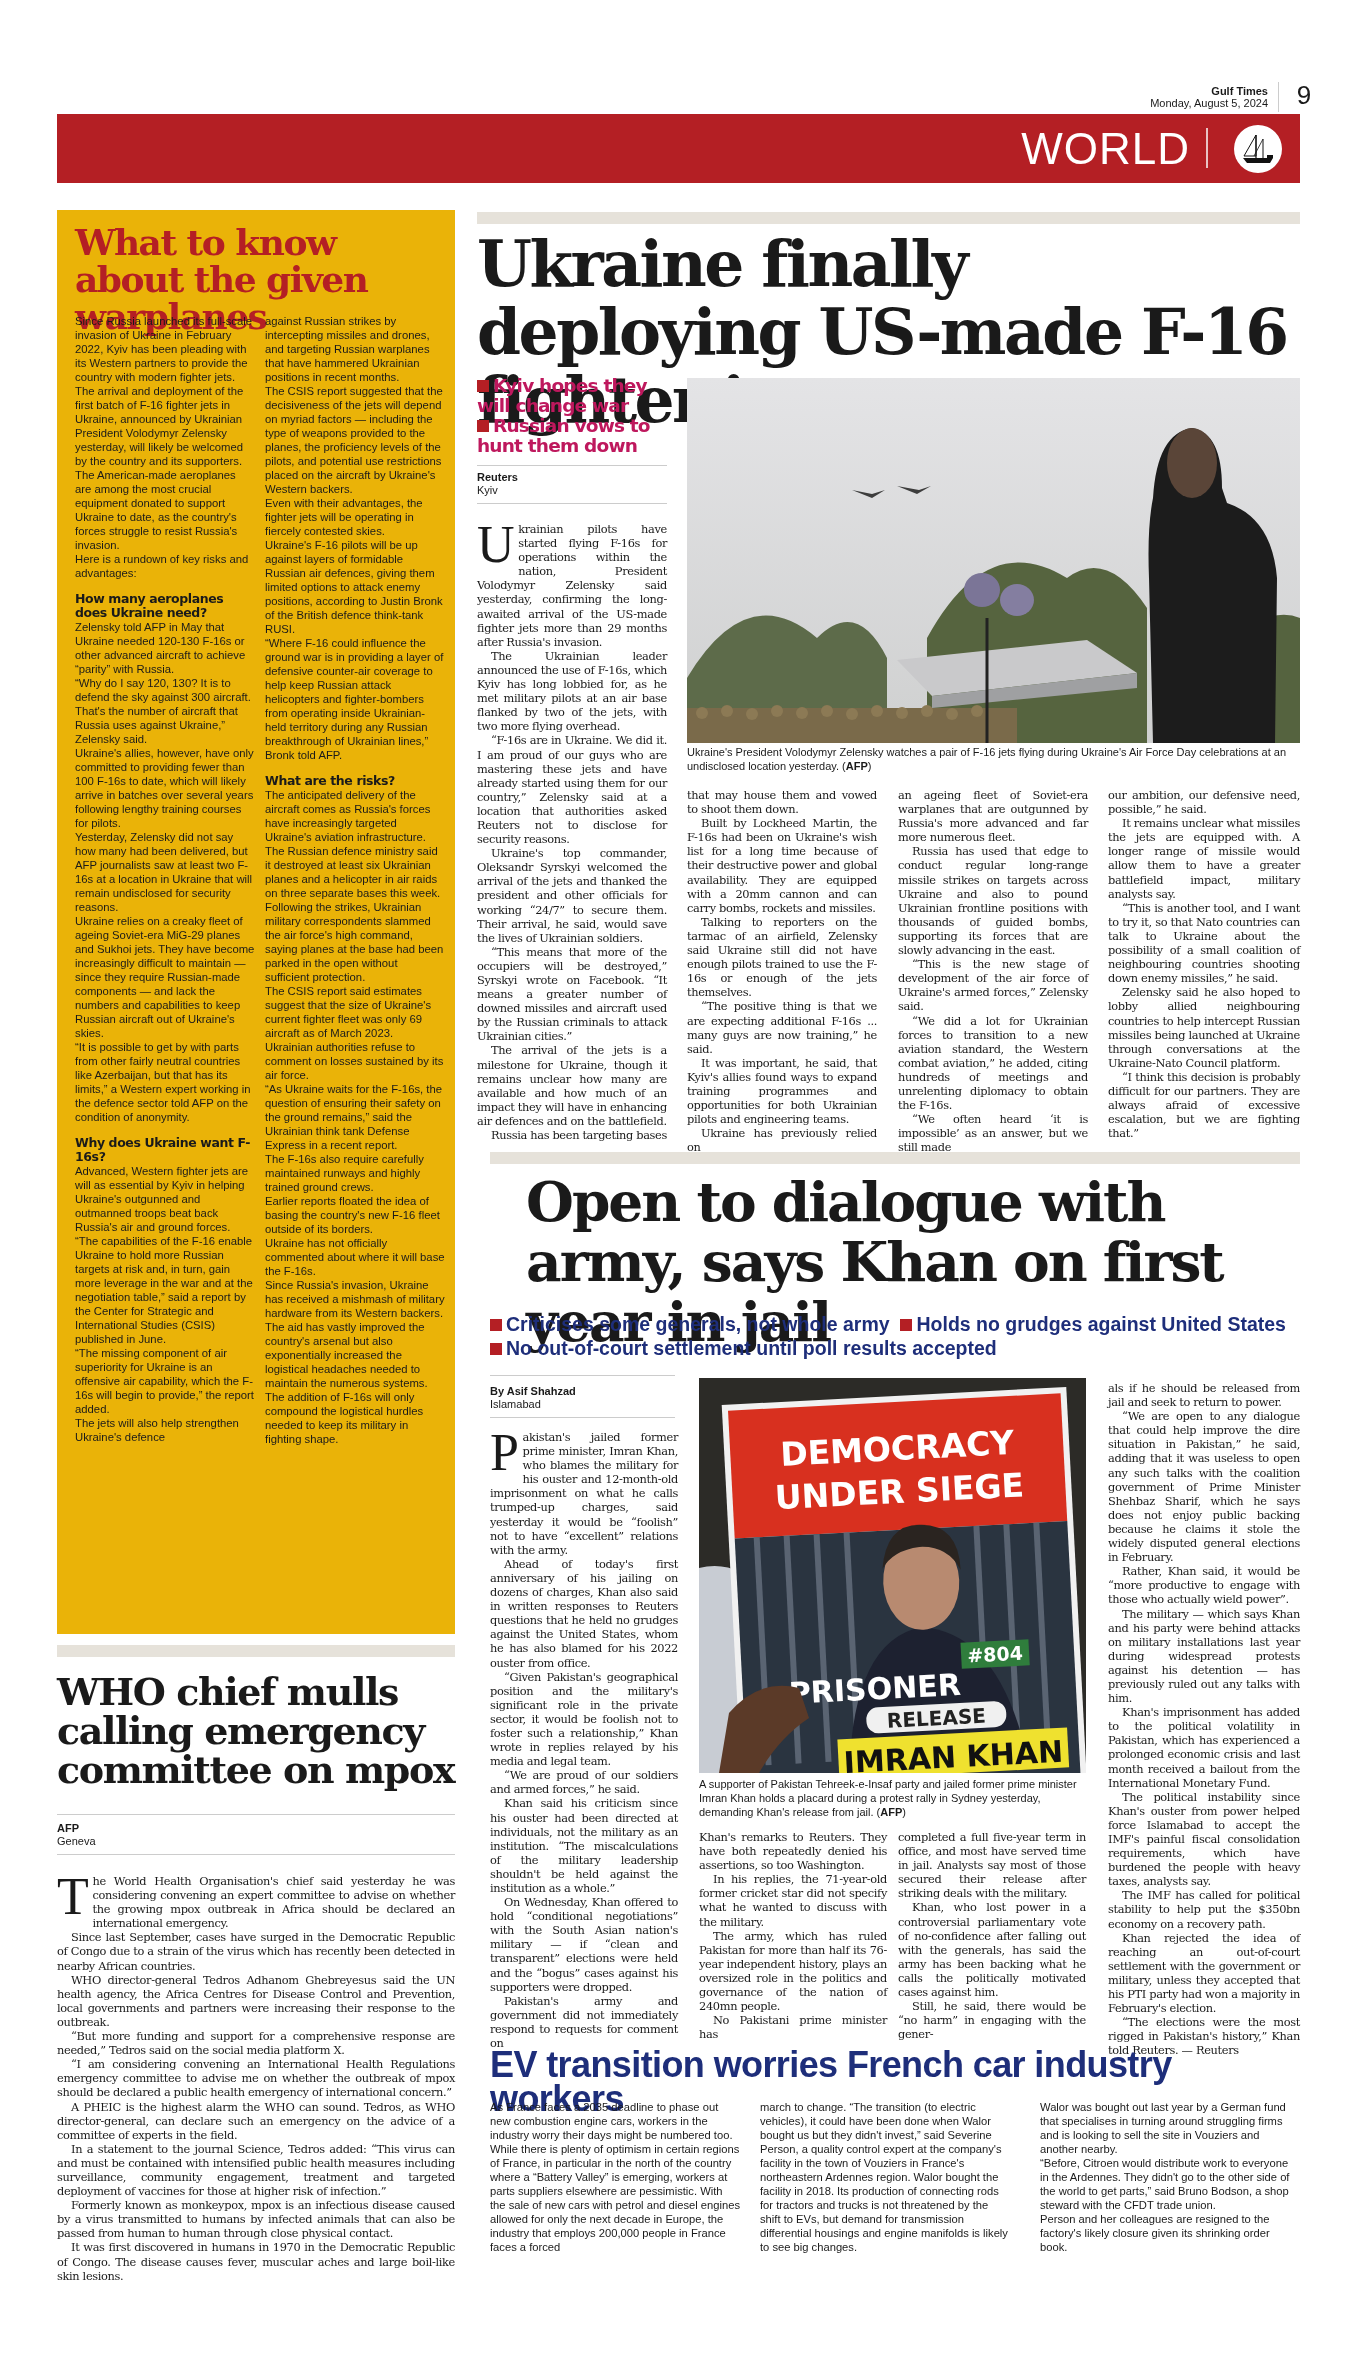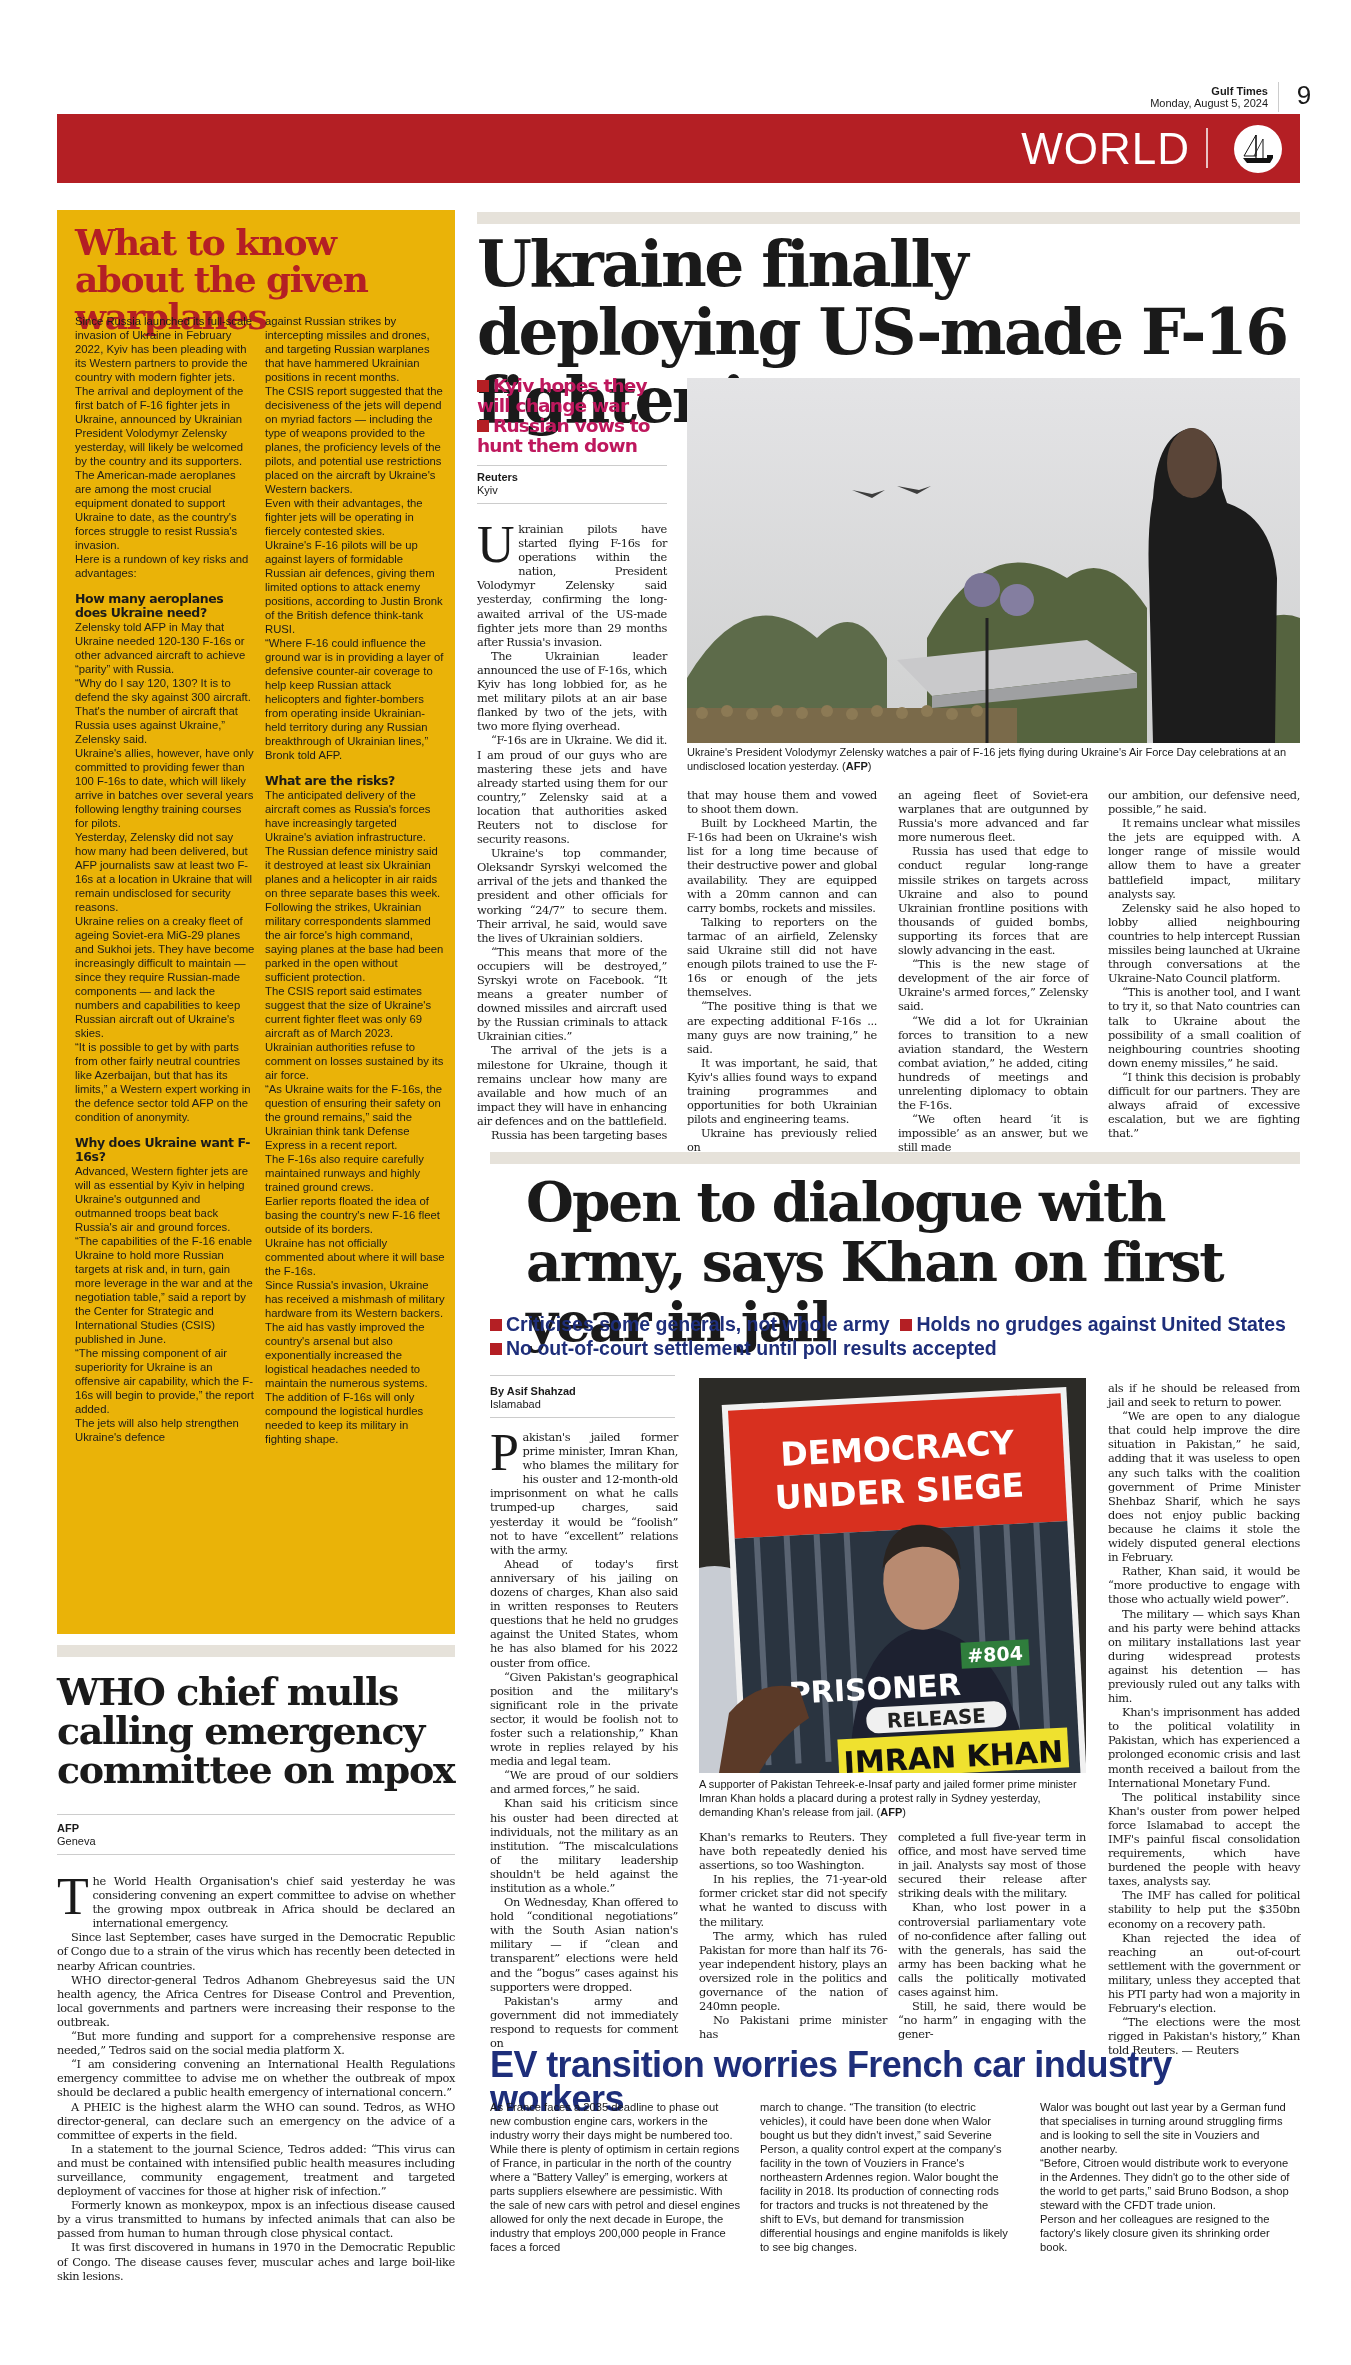--- a/index.html
+++ b/index.html
@@ -221,22 +221,22 @@
 <div id="f16-col3" class="abs body-col">
   <p class="first">an ageing fleet of Soviet-era warplanes that are outgunned by Russia's more advanced and far more numerous fleet.</p>
   <p>Russia has used that edge to conduct regular long-range missile strikes on targets across Ukraine and also to pound Ukrainian frontline positions with thousands of guided bombs, supporting its forces that are slowly advancing in the east.</p>
   <p>“This is the new stage of development of the air force of Ukraine's armed forces,” Zelensky said.</p>
   <p>“We did a lot for Ukrainian forces to transition to a new aviation standard, the Western combat aviation,” he added, citing hundreds of meetings and unrelenting diplomacy to obtain the F-16s.</p>
   <p>“We often heard ‘it is impossible’ as an answer, but we still made</p>
 </div>
 <div id="f16-col4" class="abs body-col">
   <p class="first">our ambition, our defensive need, possible,” he said.</p>
   <p>It remains unclear what missiles the jets are equipped with. A longer range of missile would allow them to have a greater battlefield impact, military analysts say.</p>
+  <p>“This is another tool, and I want to try it, so that Nato countries can talk to Ukraine about the possibility of a small coalition of neighbouring countries shooting down enemy missiles,” he said.</p>
   <p>Zelensky said he also hoped to lobby allied neighbouring countries to help intercept Russian missiles being launched at Ukraine through conversations at the Ukraine-Nato Council platform.</p>
-  <p>“This is another tool, and I want to try it, so that Nato countries can talk to Ukraine about the possibility of a small coalition of neighbouring countries shooting down enemy missiles,” he said.</p>
   <p>“I think this decision is probably difficult for our partners. They are always afraid of excessive escalation, but we are fighting that.”</p>
 </div>
 
 <div id="khan-rule" class="abs grey-rule"></div>
 <h1 id="khan-headline" class="abs">Open to dialogue with army, says Khan on first year in jail</h1>
 <div id="khan-decks" class="abs">
   <span class="sq"></span><span>Criticises some generals, not whole army</span>
   &nbsp;<span class="sq"></span><span>Holds no grudges against United States</span>
   &nbsp;<span class="sq"></span><span>No out-of-court settlement until poll results accepted</span>
 </div>

